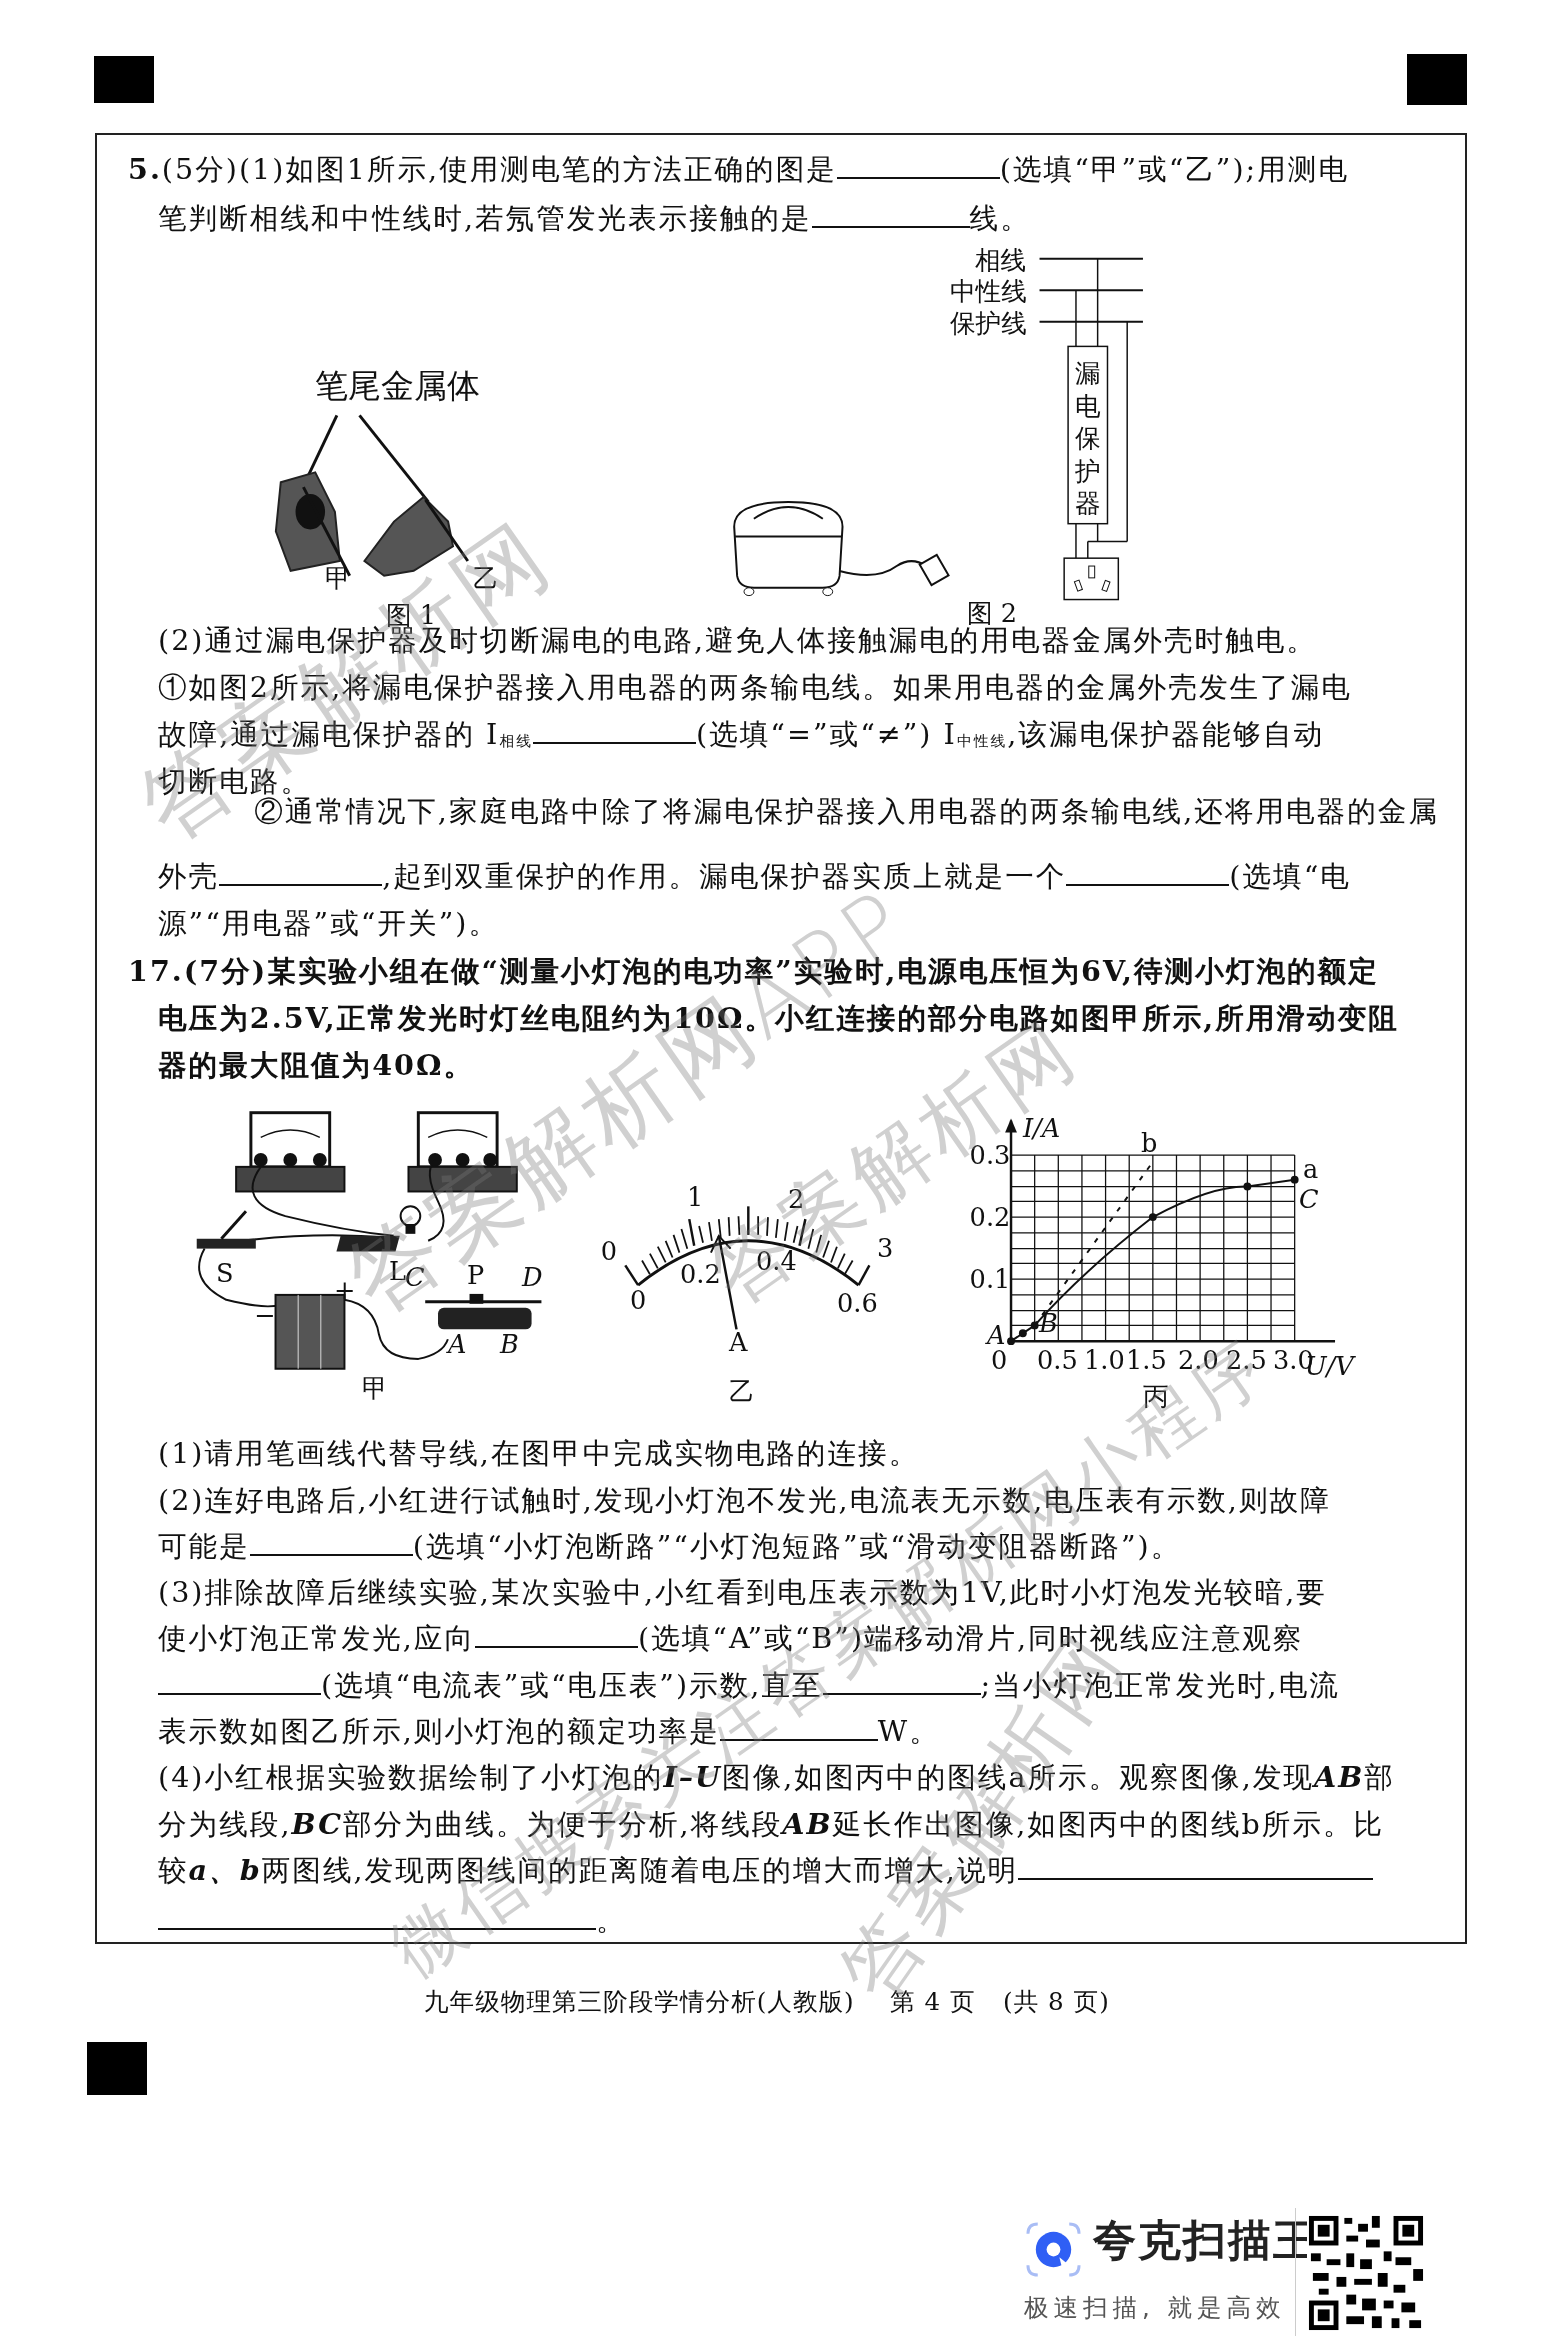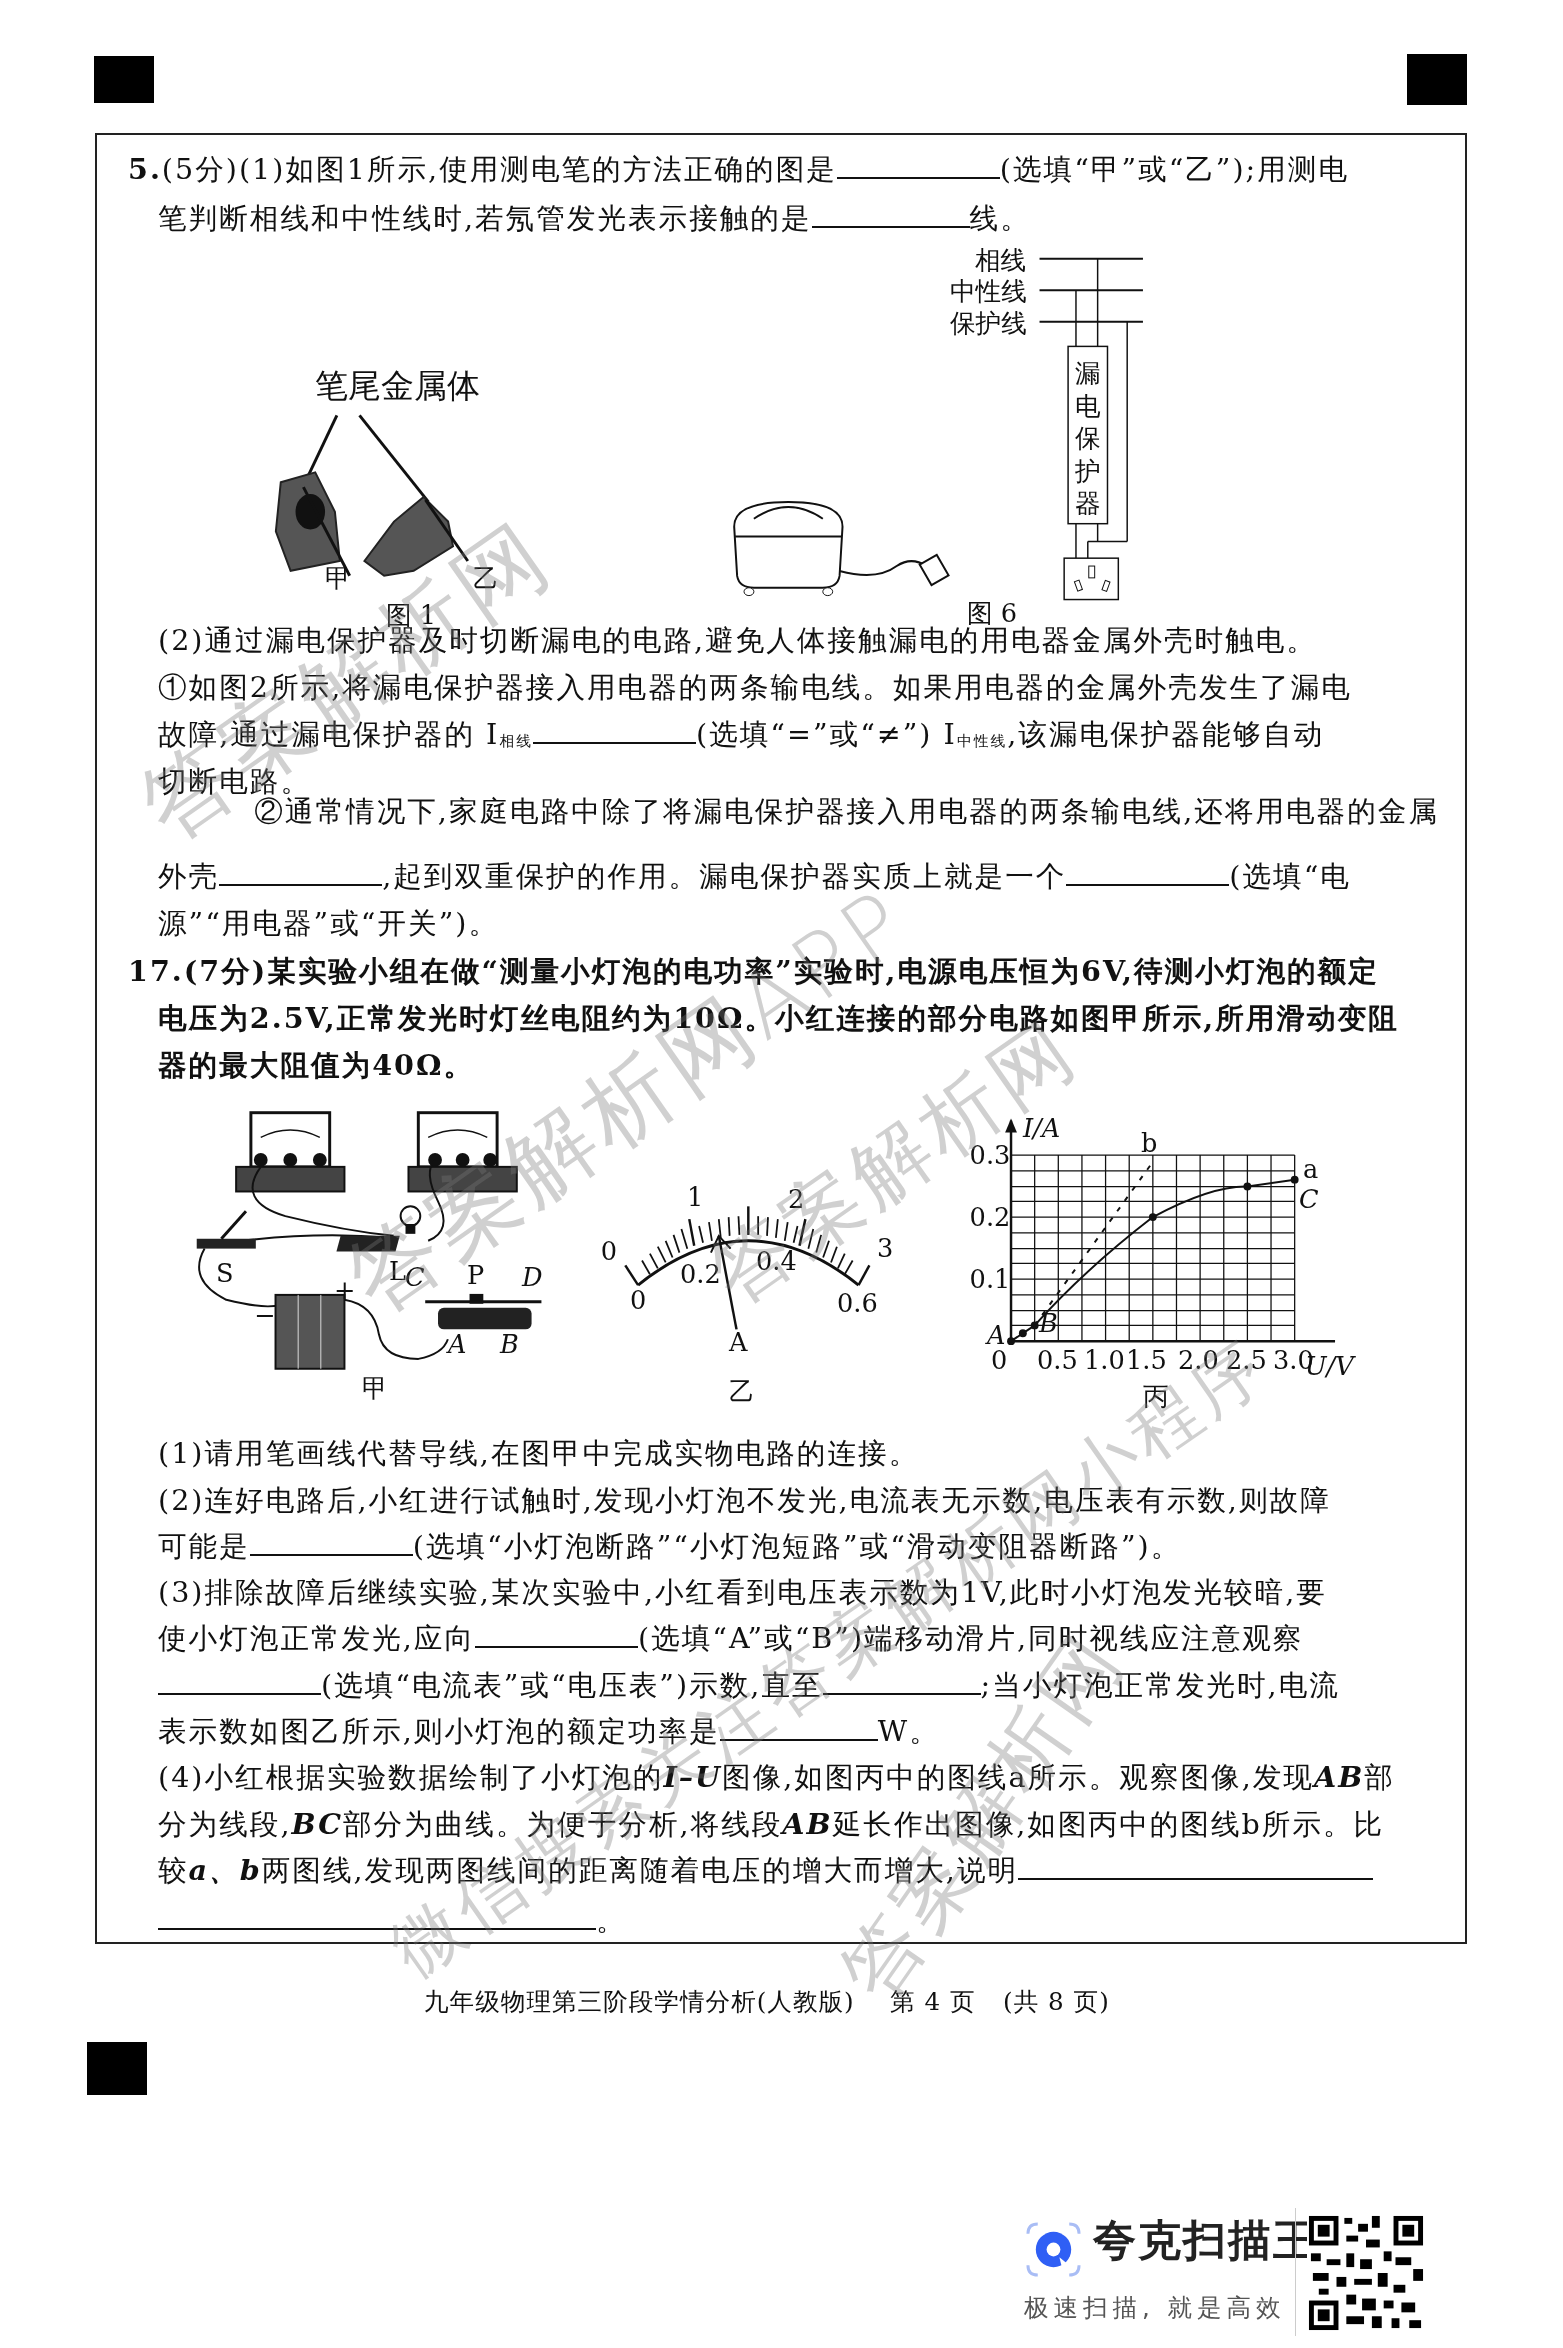--- a/index.html
+++ b/index.html
@@ -88,21 +88,21 @@
   <div class="small-label" style="left:246px;top:2px;">相线</div>
   <div class="small-label" style="left:221px;top:33px;">中性线</div>
   <div class="small-label" style="left:221px;top:65px;">保护线</div>
   <div style="position:absolute;left:345px;top:116px;width:27.6px;font-size:25.6px;line-height:32.5px;text-align:center;">
     <div>漏</div>
     <div>电</div>
     <div>保</div>
     <div>护</div>
     <div>器</div>
   </div>
-  <div class="small-label" style="left:238px;top:355px;">图 6</div>
+  <div class="small-label" style="left:238px;top:355px;">图 2</div>
 </div>
 
 <div class="line" style="top:621px;">
   <span>(2)通过漏电保护器及时切断漏电的电路,避免人体接触漏电的用电器金属外壳时触电。</span>
 </div>
 <div class="line" style="top:668px;">
   <span>①如图2所示,将漏电保护器接入用电器的两条输电线。如果用电器的金属外壳发生了漏电</span>
 </div>
 <div class="line" style="top:715px;">
   <span>故障,通过漏电保护器的 I</span><span class="sub">相线</span><span class="blank" style="width:163px;"></span><span>(选填“=”或“≠”) I</span><span class="sub">中性线</span><span>,该漏电保护器能够自动</span>

